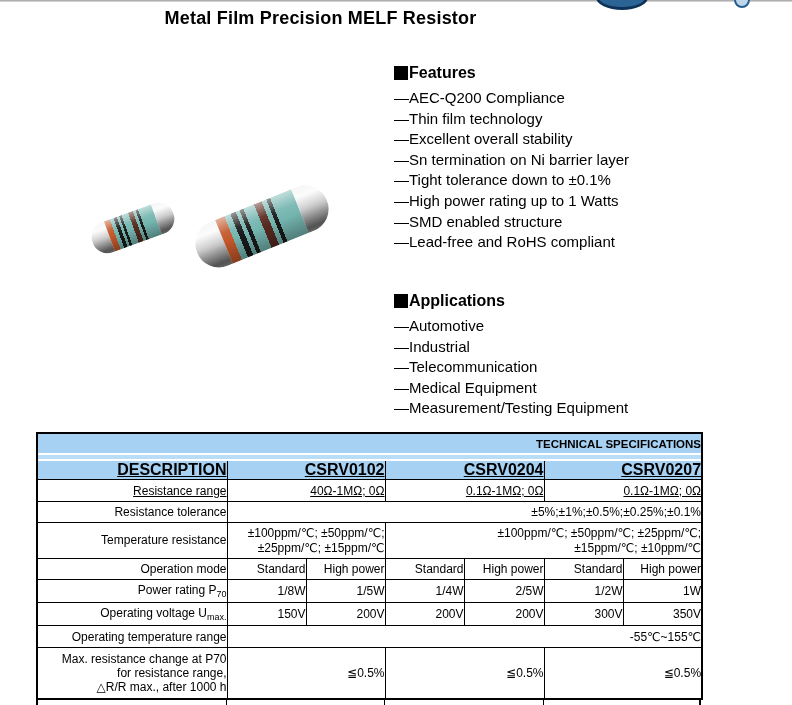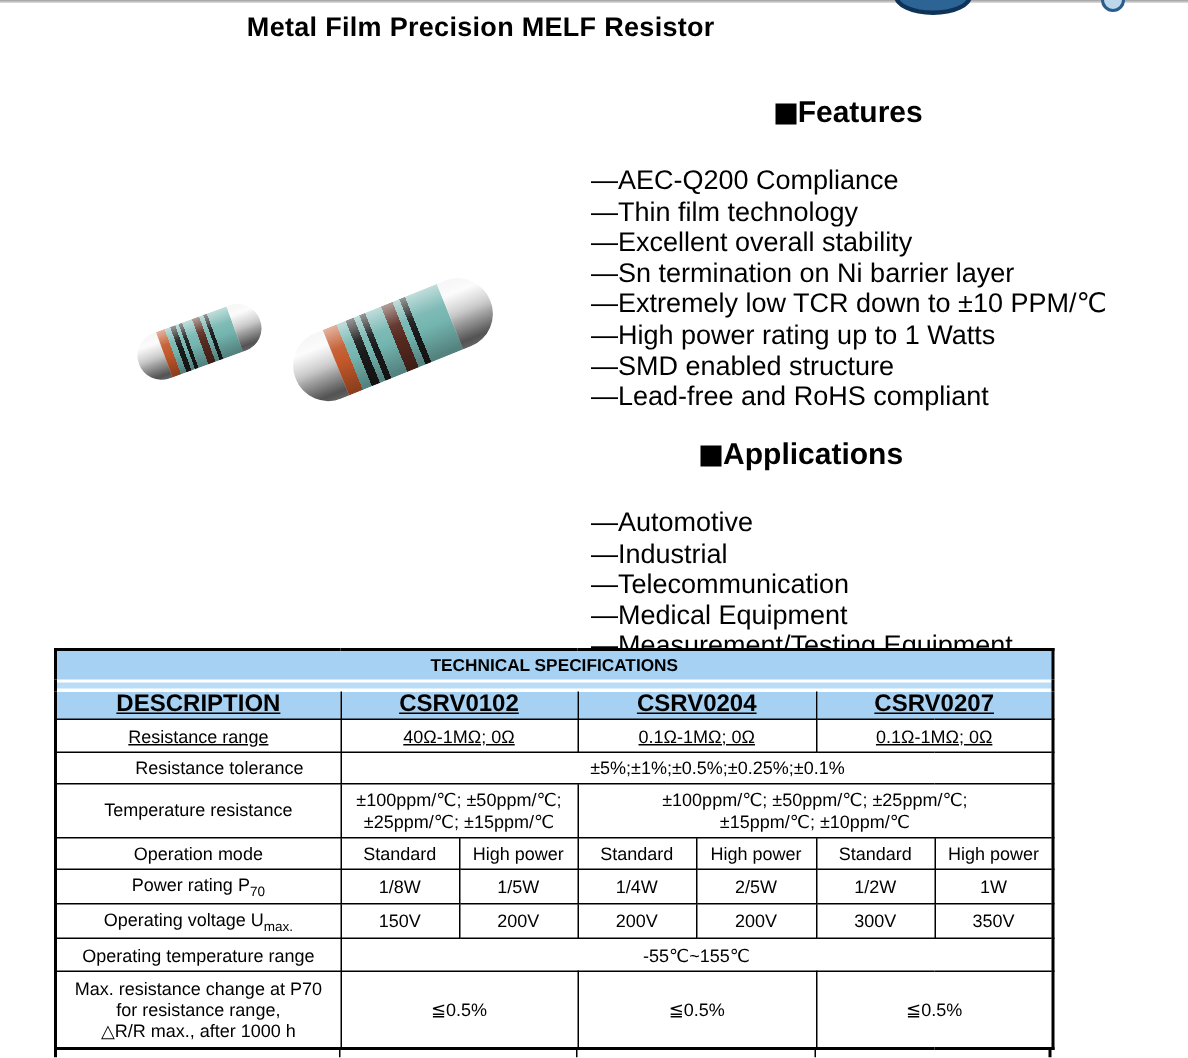--- a/index.html
+++ b/index.html
@@ -28,28 +28,28 @@
     background:linear-gradient(90deg,
       #c2572a 0 12%, #74b5b0 12% 20%, #1a1a1a 20% 27%, #74b5b0 27% 32%, #1a1a1a 32% 37%,
       #74b5b0 37% 51%, #582a20 51% 61%, #74b5b0 61% 67%, #1a1a1a 67% 72%, #74b5b0 72% 100%);}
   .shade{position:absolute;inset:0;border-radius:inherit;
     background:linear-gradient(180deg,rgba(255,255,255,.55),rgba(255,255,255,.08) 32%,rgba(0,0,0,0) 52%,rgba(0,0,0,.28) 95%);}
 
   
   .section{position:absolute;left:394px;}
   .sec-features{top:64px;}
   .sec-applications{top:292px;}
-  .sec-heading{display:flex;align-items:center;font-size:20px;font-weight:bold;justify-content:center;}
+  .sec-heading{display:flex;align-items:center;font-size:16px;font-weight:bold;}
   .sq{width:14px;height:14px;background:#000;display:inline-block;margin-right:1px;}
-  .sec-items{margin-top:23px;font-size:18px;line-height:20.6px;white-space:nowrap;}
+  .sec-items{margin-top:6px;font-size:15px;line-height:20.6px;white-space:nowrap;}
 
   
   .spec-wrap{position:absolute;left:36px;top:432px;}
   table.spec{border-collapse:collapse;table-layout:fixed;width:665px;border:2px solid #000;}
-  table.spec td{border:1px solid #000;text-align:center;vertical-align:middle;
+  table.spec td{border:1px solid #000;text-align:right;vertical-align:middle;
     font-size:12px;padding:0;overflow:hidden;}
   td.blue{background:#a6d1f2;font-weight:bold;}
   tr.title-row td{height:19px;font-size:11.5px;border-bottom:none;}
   tr.gap-row td{height:8px;border-top:none;border-bottom:none;
     background:linear-gradient(180deg,#ffffff 0 2px,#b9dcf7 2px 6px,#ffffff 6px 8px);}
   tr.head-row td{height:17px;border-top:none;font-size:16px;text-decoration:underline;}
   tr.r-range td{height:21px;text-decoration:underline;}
   tr.r-tol td{height:20px;padding-left:28px;}
   tr.r-tc td{height:35px;line-height:15px;}
   tr.r-om td{height:20px;}
@@ -87,21 +87,21 @@
 <div class="section sec-features">
   <div class="sec-heading">
     <span class="sq"></span>
     <span>Features</span>
   </div>
   <div class="sec-items">
     <div>—AEC-Q200 Compliance</div>
     <div>—Thin film technology</div>
     <div>—Excellent overall stability</div>
     <div>—Sn termination on Ni barrier layer</div>
-    <div>—Extremely low TCR down to ±10 PPM/℃</div>
+    <div>—Tight tolerance down to ±0.1%</div>
     <div>—High power rating up to 1 Watts</div>
     <div>—SMD enabled structure</div>
     <div>—Lead-free and RoHS compliant</div>
   </div>
 </div>
 
 <div class="section sec-applications">
   <div class="sec-heading">
     <span class="sq"></span>
     <span>Applications</span>

